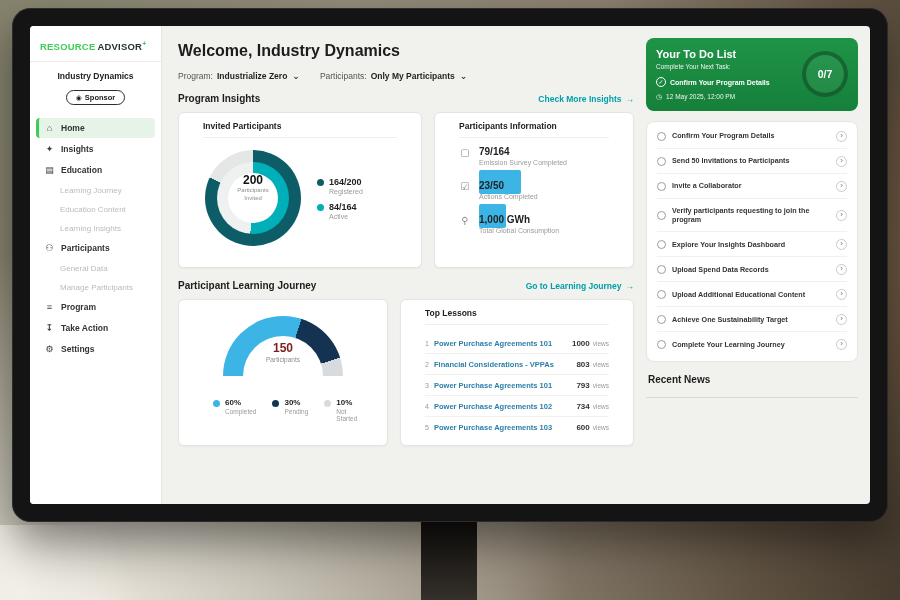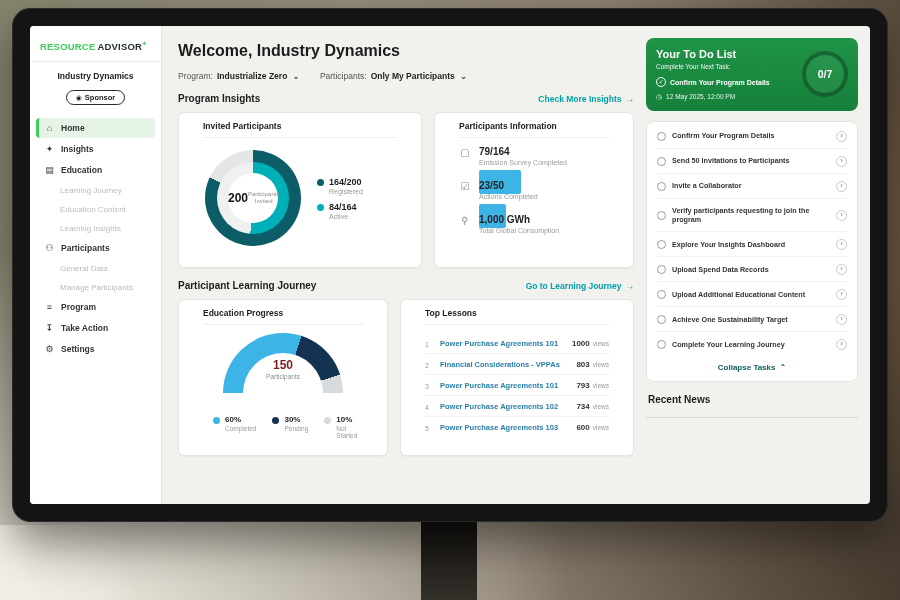--- a/index.html
+++ b/index.html
@@ -43,21 +43,21 @@
   .card{background:#fff;border:1px solid #e4e4e0;border-radius:6px;padding:8px 24px;box-shadow:0 1px 2px rgba(0,0,0,.04)}
   .row1 .card{min-height:156px}
   .row2 .card{min-height:146px}
   .card-title{font-size:8.5px;font-weight:bold;color:#222;padding-bottom:6px;border-bottom:1px solid #efefec;margin-bottom:8px}
 
   .invited-card{width:244px}
   .invited-body{display:flex;align-items:center;gap:16px;padding:4px 2px}
   .donut{position:relative;width:96px;height:96px;flex-shrink:0}
   .donut-outer{position:absolute;inset:0;border-radius:50%}
   .donut-inner{position:absolute;inset:12px;border-radius:50%}
-  .donut-hole{position:absolute;inset:23px;border-radius:50%;background:#fff;display:flex;align-items:center;justify-content:flex-start}
+  .donut-hole{position:absolute;inset:23px;border-radius:50%;background:#fff;display:flex;flex-direction:column;align-items:center;justify-content:flex-start}
   .donut-val{font-size:12px;font-weight:bold;color:#111}
   .donut-cap{font-size:6px;color:#8d8d8a;text-align:center;width:44px;line-height:1.25}
   .leg-item{display:flex;gap:5px;margin:7px 0;align-items:flex-start}
   .dot{width:7px;height:7px;border-radius:50%;margin-top:2px;flex-shrink:0}
   .leg-val{display:block;font-size:9px;font-weight:bold;color:#1f1f1f}
   .leg-cap{display:block;font-size:7px;color:#9a9a97;margin-top:1px}
 
   .info-card{flex:1}
   .info-row{display:flex;gap:8px;margin-bottom:10px}
   .info-ic{font-size:10px;color:#8b8b88;width:12px;text-align:center;padding-top:1px}
@@ -73,21 +73,21 @@
   .gauge-hole{position:absolute;left:20px;top:20px;width:80px;height:80px;border-radius:50%;background:#fff}
   .gauge-center{position:absolute;left:0;right:0;top:25px;text-align:center}
   .gauge-val{display:block;font-size:12px;font-weight:bold;color:#7f1d1d}
   .gauge-cap{display:block;font-size:6.5px;color:#8d8d8a;margin-top:1px}
   .gauge-legend{display:flex;justify-content:space-between;padding:12px 2px 0}
   .gauge-legend .leg-item{margin:8px}
   .gauge-legend .leg-val{font-size:8px}
   .gauge-legend .leg-cap{font-size:6.5px}
 
   .lessons-card{flex:1}
-  .lesson-row{display:flex;align-items:flex-end;gap:6px;padding:5.5px 0;border-bottom:1px solid #f0f0ed}
+  .lesson-row{display:flex;align-items:center;padding:5.5px 0;border-bottom:1px solid #f0f0ed}
   .lesson-row:last-child{border-bottom:none}
   .lesson-num{color:#9a9a97;width:9px;font-size:7px;flex-shrink:0}
   .lesson-link{flex:1;color:#2a7fa9;font-weight:bold;font-size:7.5px;cursor:pointer}
   .lesson-views{display:flex;gap:3px;align-items:baseline;flex-shrink:0}
   .lesson-views .lv-num{font-size:8px;font-weight:bold;color:#333}
   .lesson-views .lv-unit{font-size:6.5px;color:#9a9a97}
 
   
   .rightpanel{width:224px;flex-shrink:0;padding:12px 12px 0 0;display:flex;flex-direction:column}
   .todo-card{background:linear-gradient(180deg,#1f9447,#15803a);border-radius:8px;padding:10px 10px 11px;color:#fff;display:flex;justify-content:space-between;gap:6px;margin-bottom:10px}
@@ -263,21 +263,20 @@
           <span class="sec-title">Participant Learning Journey</span>
           <span class="sec-link">
             <span>Go to Learning Journey</span>
             <span>→</span>
           </span>
         </div>
 
         <div class="cards-row row2">
 
           <div class="card education-card">
-            <div class="card-title">Education Progress</div>
             <div class="gauge-wrap">
               <div class="gauge">
                 <div class="gauge-arc" style="background: conic-gradient(from 270deg, rgb(60, 180, 229) 0deg, rgb(60, 180, 229) 108deg, rgb(20, 51, 83) 108deg, rgb(20, 51, 83) 162deg, rgb(216, 219, 222) 162deg, rgb(216, 219, 222) 180deg, transparent 180deg, transparent 360deg);"></div>
                 <div class="gauge-hole"></div>
               </div>
               <div class="gauge-center">
                 <span class="gauge-val">150</span>
                 <span class="gauge-cap">Participants</span>
               </div>
             </div>
@@ -410,24 +409,20 @@
           <div class="task-row">
             <span class="task-circle"></span>
             <span class="task-label">Achieve One Sustainability Target</span>
             <span class="task-chev">›</span>
           </div>
           <div class="task-row" style="border-bottom:none">
             <span class="task-circle"></span>
             <span class="task-label">Complete Your Learning Journey</span>
             <span class="task-chev">›</span>
           </div>
-          <div class="collapse-row">
-            <span>Collapse Tasks</span>
-            <span class="collapse-ic">⌃</span>
-          </div>
         </div>
 
         <div>
           <div class="news-title">Recent News</div>
         </div>
       </section>
 
     </div>
   </div>
 </div>

